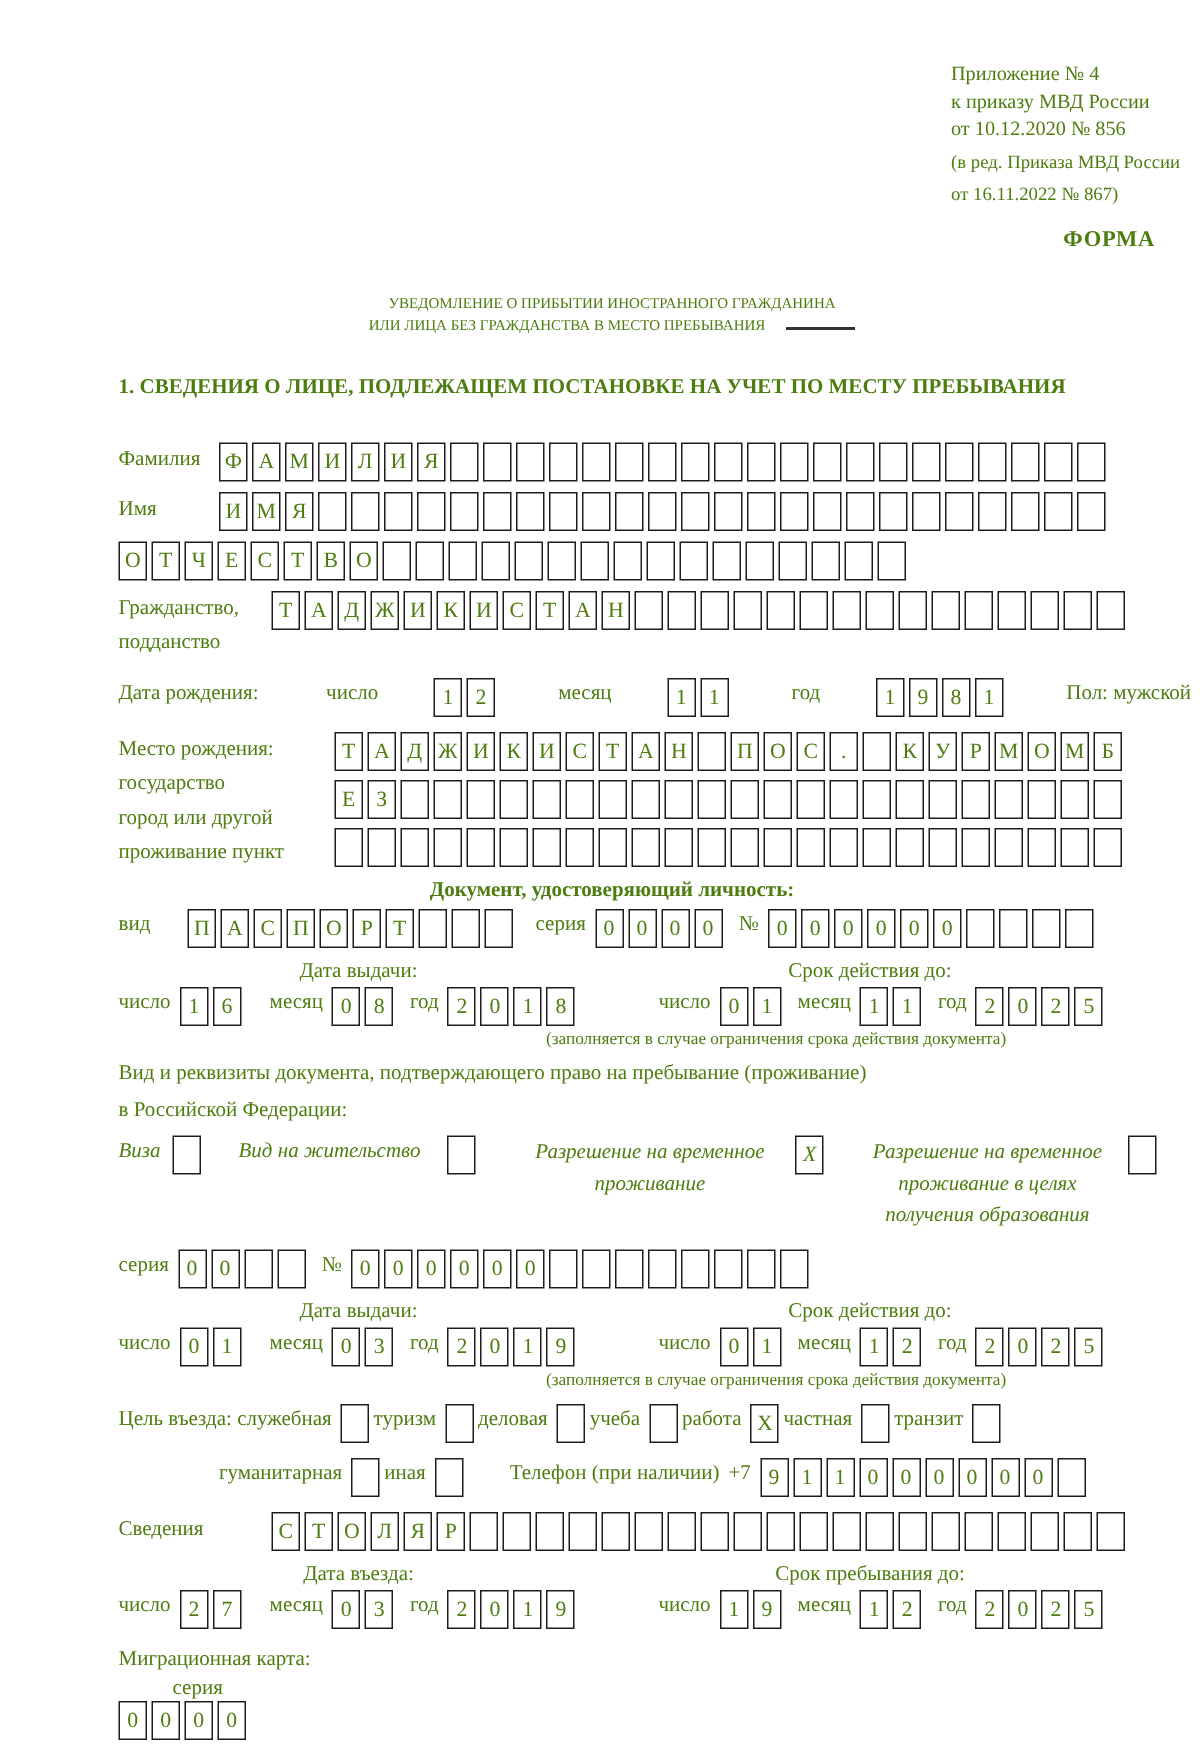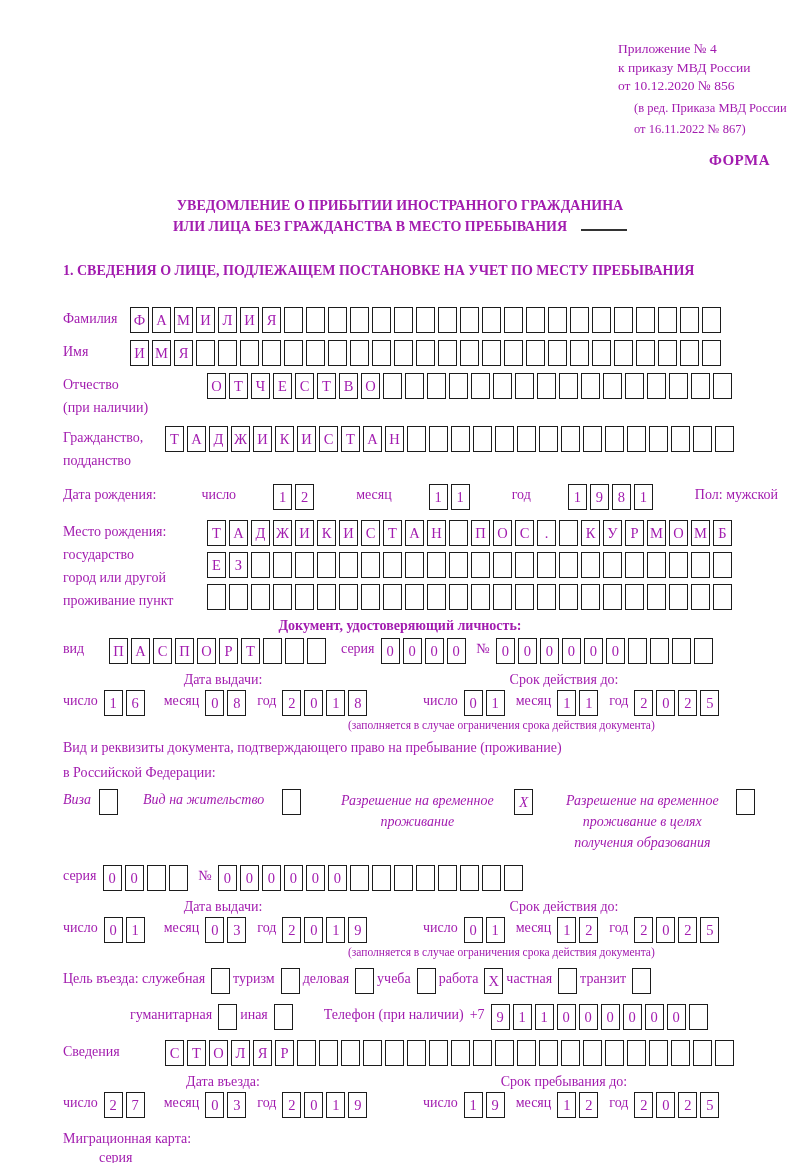--- a/index.html
+++ b/index.html
@@ -1,25 +1,25 @@
 <!DOCTYPE html>
 <html lang="ru"><head>
 <meta charset="utf-8">
 <style>
   html,body{margin:0;padding:0;background:#fff;}
   .page{
     width:800px;height:1163px;box-sizing:border-box;
-    background:#fff;color:#a21caf;
+    background:#fff;color:#4d7c0f;
     font-family:"Liberation Serif","DejaVu Serif",serif;
-    font-size:14px;overflow:hidden;position:relative;
+    font-size:14px;overflow:hidden;position:relative;padding-left:16px;
   }
   .appendix{margin:40px 0 0 618px;font-size:13.5px;line-height:1.38;}
-  .appendix .small{font-size:12.5px;margin-top:4px;margin-left:16px;}
+  .appendix .small{font-size:12.5px;margin-top:4px;}
   .forma{font-weight:bold;font-size:15px;text-align:right;padding-right:30px;margin-top:14px;letter-spacing:.5px;}
-  .title{margin-top:26px;text-align:center;font-weight:bold;font-size:14px;line-height:1.5;}
+  .title{margin-top:26px;text-align:center;font-weight:normal;font-size:10px;line-height:1.5;}
   .blank-line{display:inline-block;width:46px;border-bottom:2px solid #333;height:2px;margin-left:14px;vertical-align:baseline;}
   .sec-heading{margin:26px 0 0 63px;font-weight:bold;font-size:14px;}
   .row{display:flex;align-items:flex-start;padding-left:63px;margin-top:7px;}
   .lblcol{flex:none;line-height:23px;}
   .w67{width:67px;}.w102{width:102px;}.w144{width:144px;}
   .cells{display:flex;flex:none;}
   .cell{
     display:inline-flex;flex:none;width:17px;height:24px;
     border:1.6px solid #1c1c1c;margin-right:3px;
     align-items:center;justify-content:center;
@@ -127,24 +127,20 @@
         <span class="cell"></span>
         <span class="cell"></span>
         <span class="cell"></span>
         <span class="cell"></span>
         <span class="cell"></span>
         <span class="cell"></span>
       </div>
   </div>
 
   <div class="row">
-    <div class="lblcol w144">
-      <div>Отчество</div>
-      <div>(при наличии)</div>
-    </div>
     <div class="cells">
         <span class="cell">О</span>
         <span class="cell">Т</span>
         <span class="cell">Ч</span>
         <span class="cell">Е</span>
         <span class="cell">С</span>
         <span class="cell">Т</span>
         <span class="cell">В</span>
         <span class="cell">О</span>
         <span class="cell"></span>

